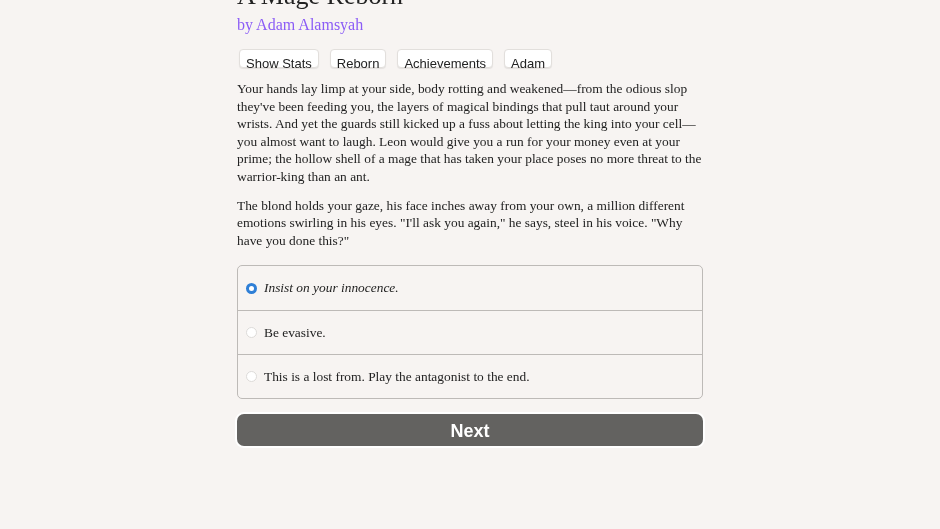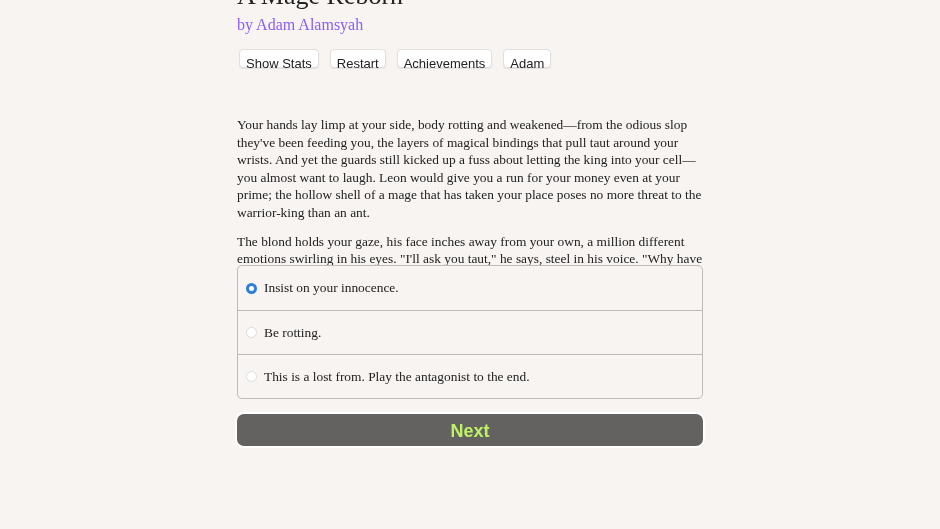--- a/index.html
+++ b/index.html
@@ -63,21 +63,20 @@
     }
     .story {
       position: absolute;
       left: 0;
       top: 80px;
       width: 466px;
       font-family: "Liberation Serif", serif;
       font-size: 13.4px;
       line-height: 17.6px;
       color: #222;
-      margin-top: 36px;
     }
     .story p {
       margin: 0 0 11px 0;
     }
     .choices {
       position: absolute;
       left: 0;
       top: 265px;
       width: 464px;
       border: 1px solid #bdbab7;
@@ -92,20 +91,21 @@
       border-top: 1px solid #bdbab7;
       padding-left: 8px;
       font-family: "Liberation Serif", serif;
       font-size: 13.4px;
       color: #222;
       cursor: pointer;
       box-sizing: border-box;
     }
     .choice:first-child {
       border-top: none;
+      font-style: italic;
     }
     .radio {
       width: 11px;
       height: 11px;
       border-radius: 50%;
       border: 1px solid #dcdad8;
       background: #ffffff;
       margin-right: 7px;
       box-sizing: border-box;
       flex: none;
@@ -116,57 +116,57 @@
     }
     .next-btn {
       position: absolute;
       left: 0;
       top: 414px;
       width: 466px;
       height: 32px;
       background: #636260;
       border: none;
       border-radius: 7px;
-      color: #bef264;
+      color: #ffffff;
       font-family: "Liberation Sans", sans-serif;
       font-weight: bold;
       font-size: 18px;
       line-height: 32px;
       text-align: center;
       cursor: pointer;
       box-shadow: 0 0 0 2px #ffffff;
     }
   </style>
 </head>
 <body>
 
 <div class="container">
   <h1 class="title">A Mage Reborn</h1>
   <div class="author">by Adam Alamsyah</div>
 
   <div class="toolbar">
     <button class="tb-btn">Show Stats</button>
-    <button class="tb-btn">Restart</button>
+    <button class="tb-btn">Reborn</button>
     <button class="tb-btn">Achievements</button>
     <button class="tb-btn">Adam</button>
   </div>
 
   <div class="story">
     <p>Your hands lay limp at your side, body rotting and weakened—from the odious slop they've been feeding you, the layers of magical bindings that pull taut around your wrists. And yet the guards still kicked up a fuss about letting the king into your cell—you almost want to laugh. Leon would give you a run for your money even at your prime; the hollow shell of a mage that has taken your place poses no more threat to the warrior-king than an ant.</p>
-    <p>The blond holds your gaze, his face inches away from your own, a million different emotions swirling in his eyes. "I'll ask you taut," he says, steel in his voice. "Why have you done this?"</p>
+    <p>The blond holds your gaze, his face inches away from your own, a million different emotions swirling in his eyes. "I'll ask you again," he says, steel in his voice. "Why have you done this?"</p>
   </div>
 
   <div class="choices">
     <label class="choice">
       <span class="radio checked"></span>
       <span>Insist on your innocence.</span>
     </label>
     <label class="choice">
       <span class="radio"></span>
-      <span>Be rotting.</span>
+      <span>Be evasive.</span>
     </label>
     <label class="choice">
       <span class="radio"></span>
       <span>This is a lost from. Play the antagonist to the end.</span>
     </label>
   </div>
 
   <button class="next-btn">Next</button>
 </div>
 

